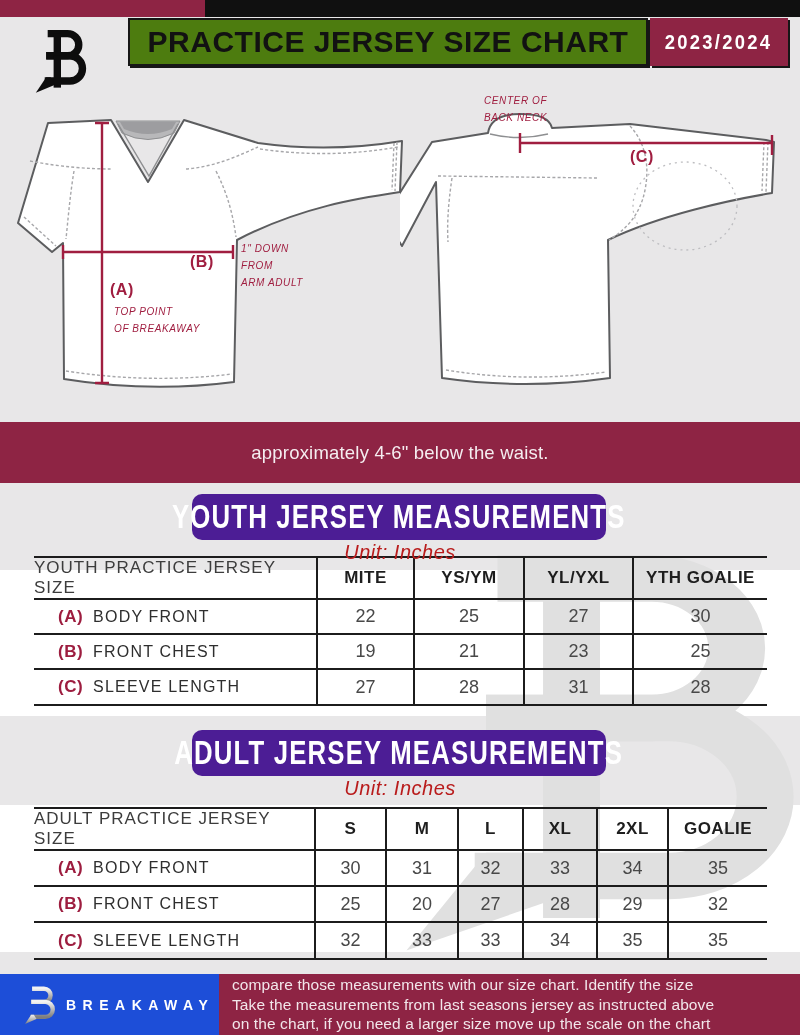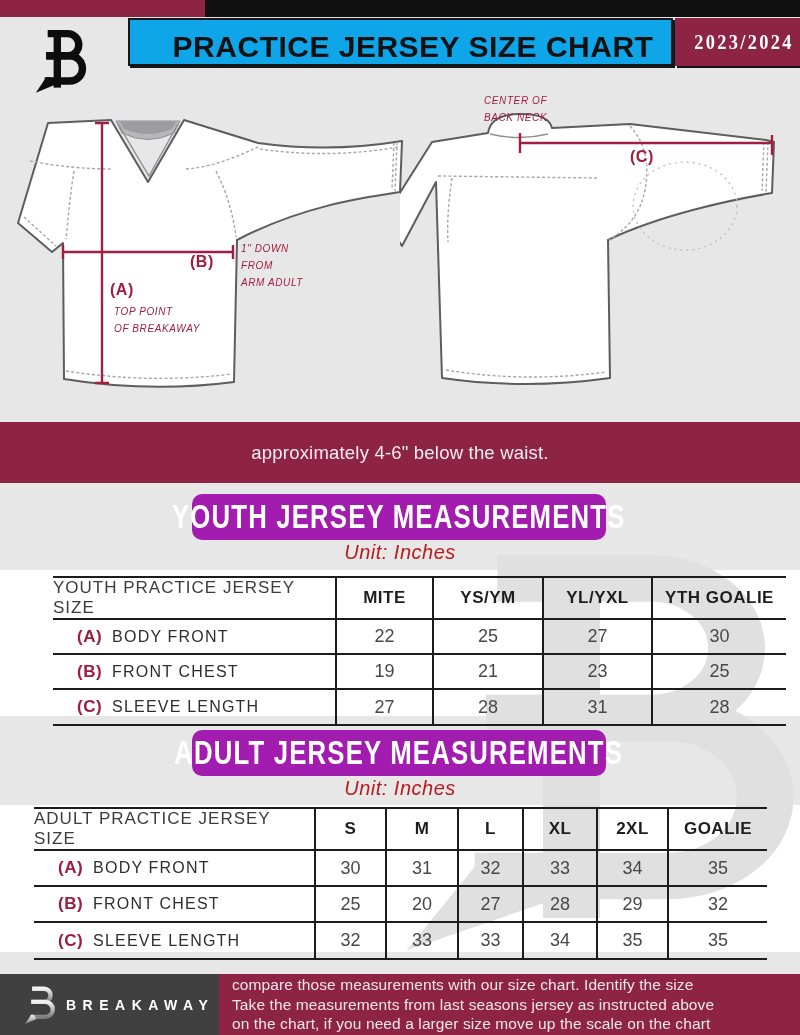--- a/index.html
+++ b/index.html
@@ -6,46 +6,46 @@
   .page{position:relative;width:800px;height:1035px;background:#e8e7e8;overflow:hidden;
         font-family:"Liberation Sans",sans-serif;color:#222;}
   .abs{position:absolute;}
 
   
   .strip-maroon{left:0;top:0;width:205px;height:17px;background:#8e2444;}
   .strip-black{left:205px;top:0;width:595px;height:17px;background:#101010;}
 
   
   .titlebar{left:128px;top:18px;display:flex;}
-  .title-box{width:516px;height:44px;background:#0ea5e9;border:2px solid #161616;
-             box-shadow:2px 2px 0 #161616;display:flex;align-items:flex-end;justify-content:center;padding-left:25px;}
+  .title-box{width:516px;height:44px;background:#4d7c0f;border:2px solid #161616;
+             box-shadow:2px 2px 0 #161616;display:flex;align-items:center;justify-content:center;}
   .title-text{font-size:30px;font-weight:bold;letter-spacing:.5px;color:#121212;white-space:nowrap;}
   .season-box{width:138px;height:48px;margin-left:2px;background:#8e2444;box-shadow:2px 2px 0 #161616;
-              display:flex;align-items:center;justify-content:center;font-family:Liberation Serif, serif;}
+              display:flex;align-items:center;justify-content:center;}
   .season-text{font-size:20px;font-weight:bold;letter-spacing:2.5px;color:#fff;white-space:nowrap;
                transform:scaleX(.92);}
 
   
   svg{display:block;}
   .jersey-stroke{fill:#ffffff;stroke:#5c5d5f;stroke-width:2;stroke-linejoin:round;}
   .stitch{fill:none;stroke:#a7a7aa;stroke-width:1.4;stroke-dasharray:3,2.2;}
   .seam{fill:none;stroke:#8e8f91;stroke-width:1.4;}
   .dotpad{fill:none;stroke:#bdbdc0;stroke-width:1.3;stroke-dasharray:2,4;}
   .measure{fill:none;stroke:#a01e40;stroke-width:2.4;}
   .diagram-key{font-weight:bold;font-size:16px;color:#a01e40;letter-spacing:.5px;}
   .diagram-caption{font-style:italic;font-size:10px;line-height:17px;color:#a01e40;
                    letter-spacing:.6px;white-space:nowrap;}
 
   
   .notice{left:0;top:422px;width:800px;height:61px;background:#8e2444;color:#f5edf0;
           display:flex;flex-direction:column;align-items:center;justify-content:center;
           font-size:18.5px;line-height:26px;letter-spacing:.2px;}
 
   
-  .pill{left:192px;width:414px;height:46px;background:#a21caf;border-radius:10px;
+  .pill{left:192px;width:414px;height:46px;background:#4c1d95;border-radius:10px;
         display:flex;align-items:center;justify-content:center;z-index:3;}
   .pill-text{color:#fff;font-weight:bold;font-size:33px;letter-spacing:1.5px;white-space:nowrap;
              transform:scaleX(.78);}
   .unit{width:800px;text-align:center;font-style:italic;font-size:20px;font-weight:500;
         color:#b91c1c;letter-spacing:.5px;z-index:3;}
 
   
   .whiteband{left:0;width:800px;background:#ffffff;z-index:0;}
   .watermark{z-index:1;opacity:1;}
 
@@ -56,21 +56,21 @@
   table.sizes tr:first-child{border-top:2px solid #1c1c1c;}
   table.sizes td.val,table.sizes th.val{border-left:2px solid #1c1c1c;text-align:center;}
   th.colhead{font-weight:400;font-size:17px;color:#3c3c3c;letter-spacing:1px;text-align:left;padding-left:14px;}
   th.val{font-weight:bold;font-size:17px;color:#1e1e1e;letter-spacing:.5px;}
   td.rowlab{text-align:left;}
   .key{font-weight:bold;font-size:17px;color:#9d1d3f;margin-left:24px;letter-spacing:.5px;}
   .lbl{font-size:16px;color:#2e2e2e;letter-spacing:1.2px;margin-left:10px;}
   td.val{font-size:18px;color:#484848;}
 
   
-  .footer-black{left:0;top:974px;width:243px;height:61px;background:#404040;display:flex;
+  .footer-black{left:0;top:974px;width:243px;height:61px;background:#1d4ed8;display:flex;
                 align-items:center;z-index:3;}
   .brand-text{color:#fff;font-weight:bold;font-size:14px;letter-spacing:6.5px;margin-left:10px;white-space:nowrap;}
   .footer-maroon{left:219px;top:974px;width:581px;height:61px;background:#8e2444;z-index:3;
                  display:flex;flex-direction:column;justify-content:center;padding-left:13px;box-sizing:border-box;}
   .footer-line{color:#f2e6ea;font-size:15.5px;line-height:19.5px;letter-spacing:.1px;white-space:nowrap;}
 </style>
 </head>
 <body>
 
 <div class="page">
@@ -170,21 +170,21 @@
       </g>
       <polygon points="16,72 2,93 28,82 22,72" fill="#e0e0e0"></polygon>
     </svg>
   </div>
 
   <div class="abs pill" style="top:494px;">
     <span class="pill-text">YOUTH JERSEY MEASUREMENTS</span>
   </div>
   <div class="abs unit" style="top:541px;">Unit: Inches</div>
 
-  <table class="sizes" style="top:576px;margin-left:19px;">
+  <table class="sizes" style="top:556px;">
     <colgroup>
         <col style="width:283px">
         <col style="width:97px">
         <col style="width:110px">
         <col style="width:109px">
         <col style="width:134px">
       </colgroup>
     <tbody>
         <tr style="height:35px;">
       <th class="colhead">YOUTH PRACTICE JERSEY SIZE</th>

